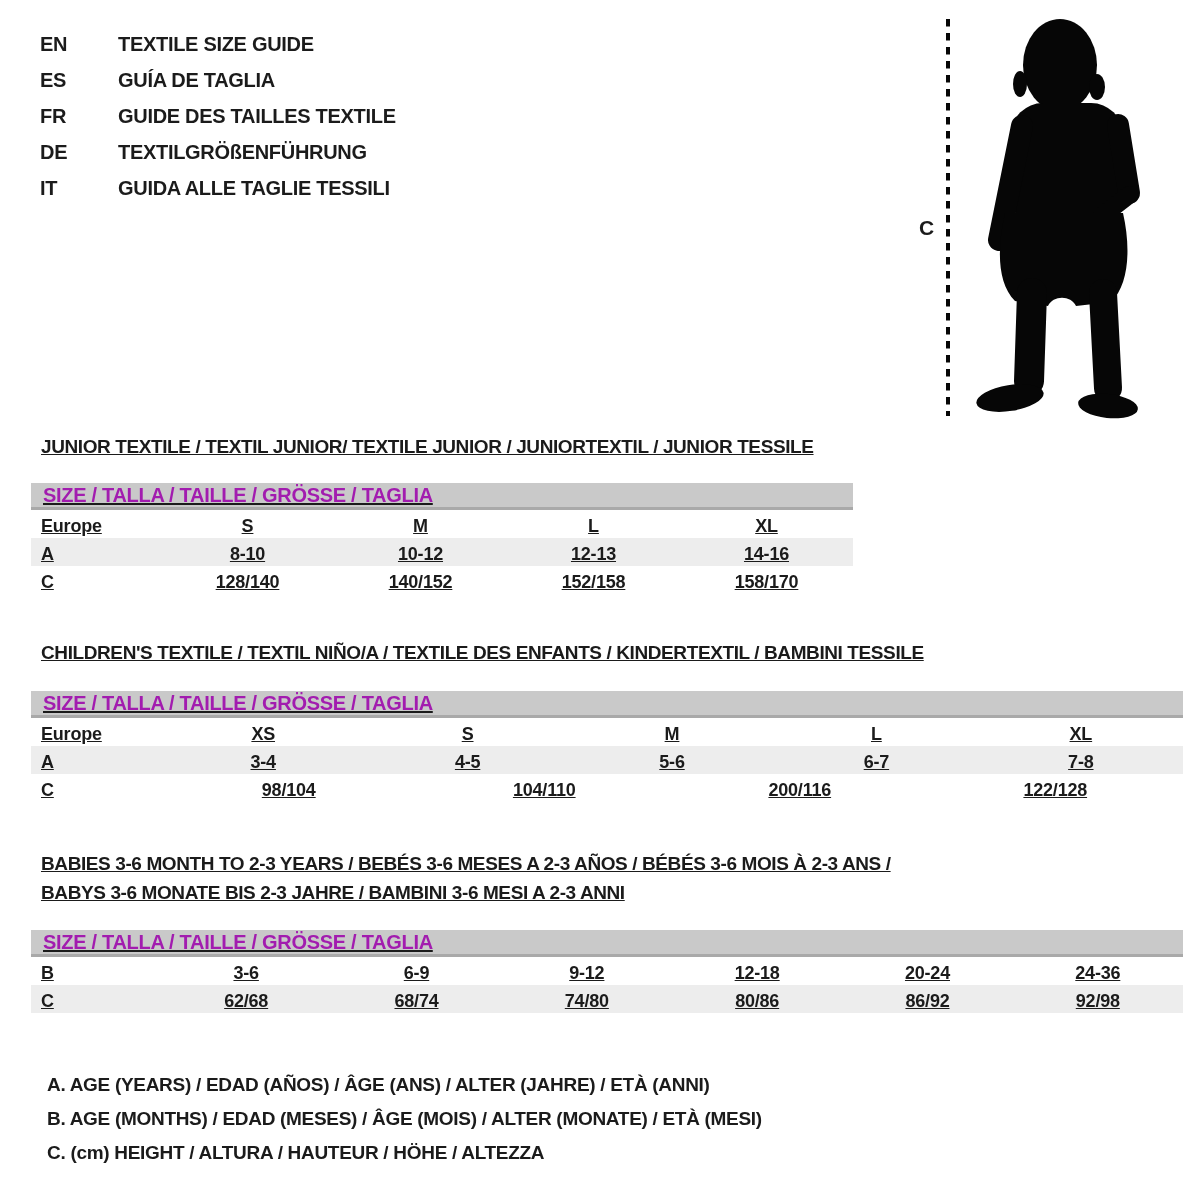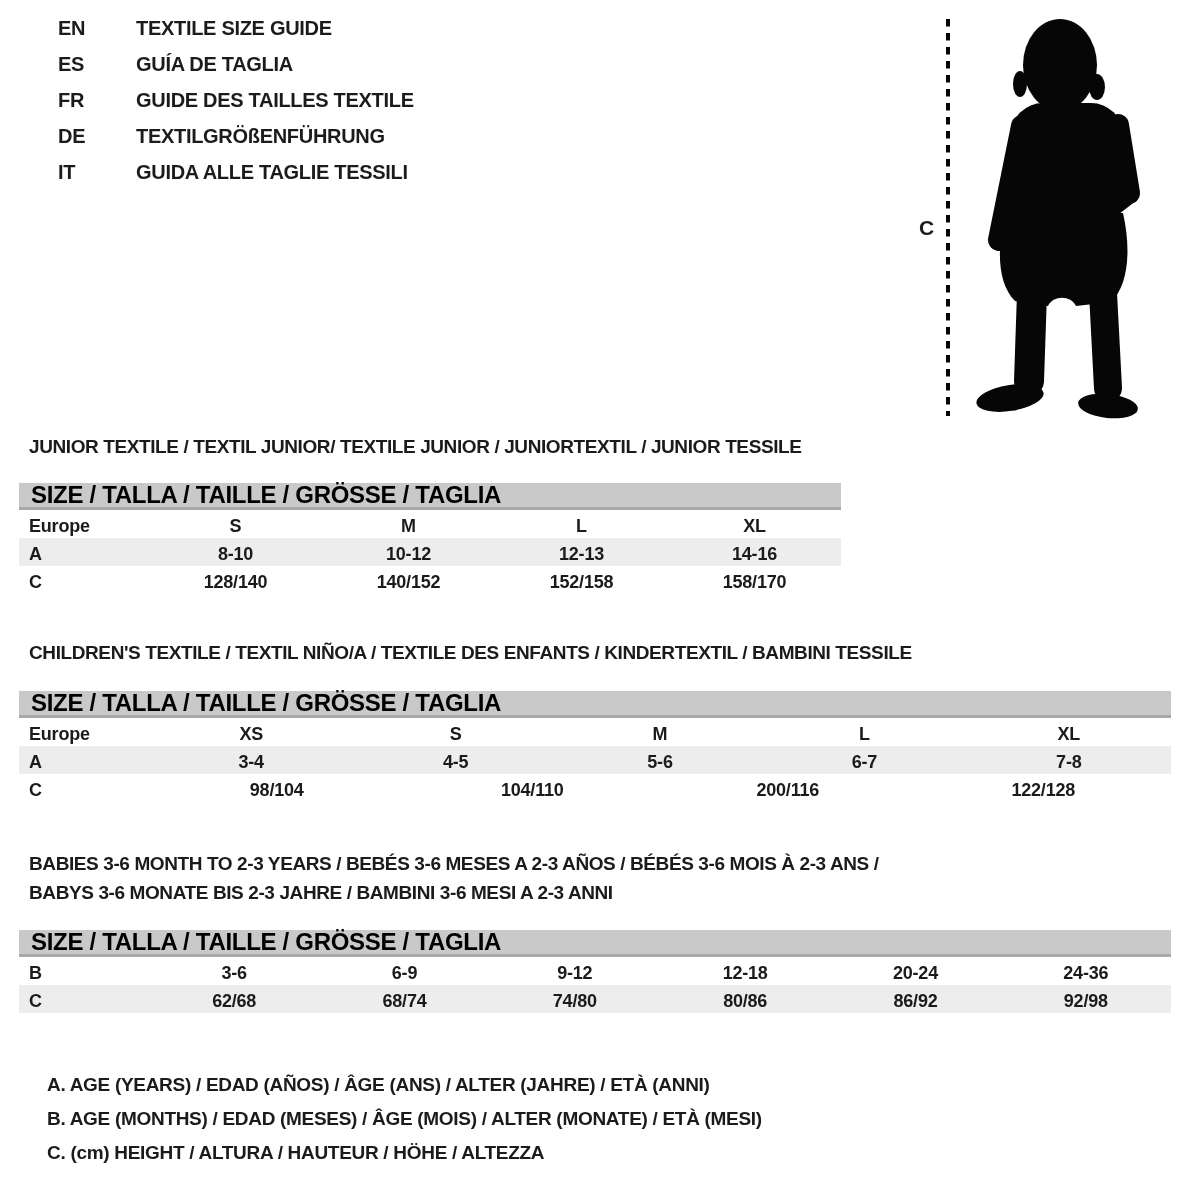--- a/index.html
+++ b/index.html
@@ -5,44 +5,44 @@
   html,body{margin:0;padding:0;}
   body{
     width:1200px;height:1200px;background:#ffffff;
     font-family:"Liberation Sans","DejaVu Sans",sans-serif;
     font-weight:bold;color:#1b1b1b;position:relative;overflow:hidden;
     -webkit-font-smoothing:antialiased;
   }
   .page{position:absolute;inset:0;}
 
   
-  .languages{position:absolute;left:40px;top:10px;margin-left:18px;}
+  .languages{position:absolute;left:40px;top:26px;}
   .lang-row{display:flex;height:36px;line-height:36px;font-size:20px;letter-spacing:-0.3px;}
   .lang-code{width:78px;flex:0 0 78px;}
   .lang-title{white-space:nowrap;}
 
   
   .figure{position:absolute;left:905px;top:12px;width:245px;height:412px;}
   .figure-label{position:absolute;left:14px;top:204px;font-size:21px;}
   .figure svg{position:absolute;left:0;top:0;}
 
   
-  .sec{position:absolute;left:19px;}
+  .sec{position:absolute;left:31px;text-decoration:underline;}
   .sec1{top:436px;width:822px;}
   .sec2{top:642px;width:1152px;}
   .sec3{top:849px;width:1152px;}
   .sec-title{
     margin:0 0 0 10px;font-size:19px;line-height:22px;
     letter-spacing:-0.4px;white-space:pre-line;font-weight:bold;
   }
   .sec3 .sec-title{line-height:29px;}
   .size-bar{
     margin-top:25px;height:24px;line-height:24px;
     background:#c9c9c9;border-bottom:3px solid #a9a9a9;
-    padding-left:12px;font-size:24px;letter-spacing:-0.3px;color:#000000;
+    padding-left:12px;font-size:20px;letter-spacing:-0.3px;color:#a21caf;
   }
   .sec2 .size-bar{margin-top:27px;}
   .sec3 .size-bar{margin-top:23px;}
   .t-row{display:flex;height:28px;line-height:32px;font-size:18px;letter-spacing:-0.2px;}
   .t-row.shaded{background:#ededed;}
   .cell{flex:1;text-align:center;}
   .cell.lab{flex:0 0 120px;text-align:left;padding-left:10px;}
 
   
   .notes{position:absolute;left:31px;top:1068px;font-size:19px;line-height:34px;letter-spacing:-0.3px;margin-left:8px;}

